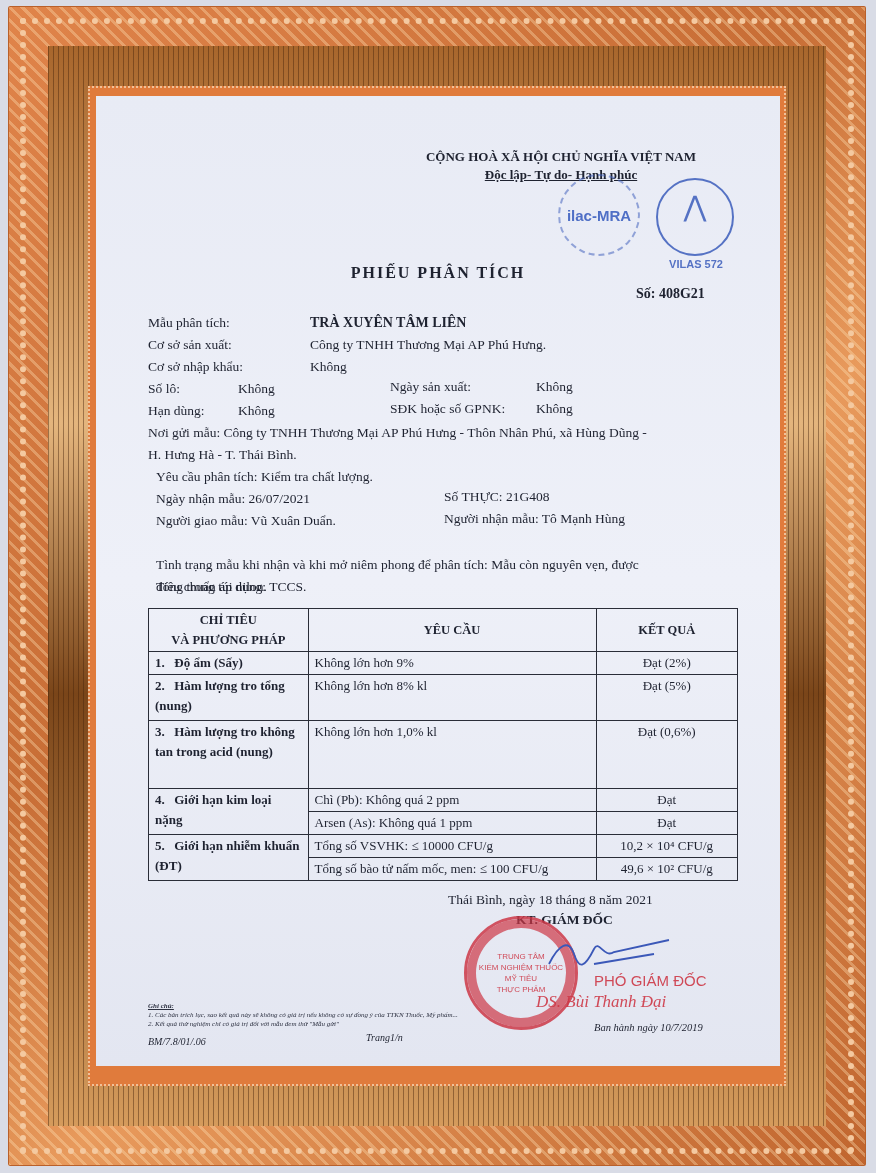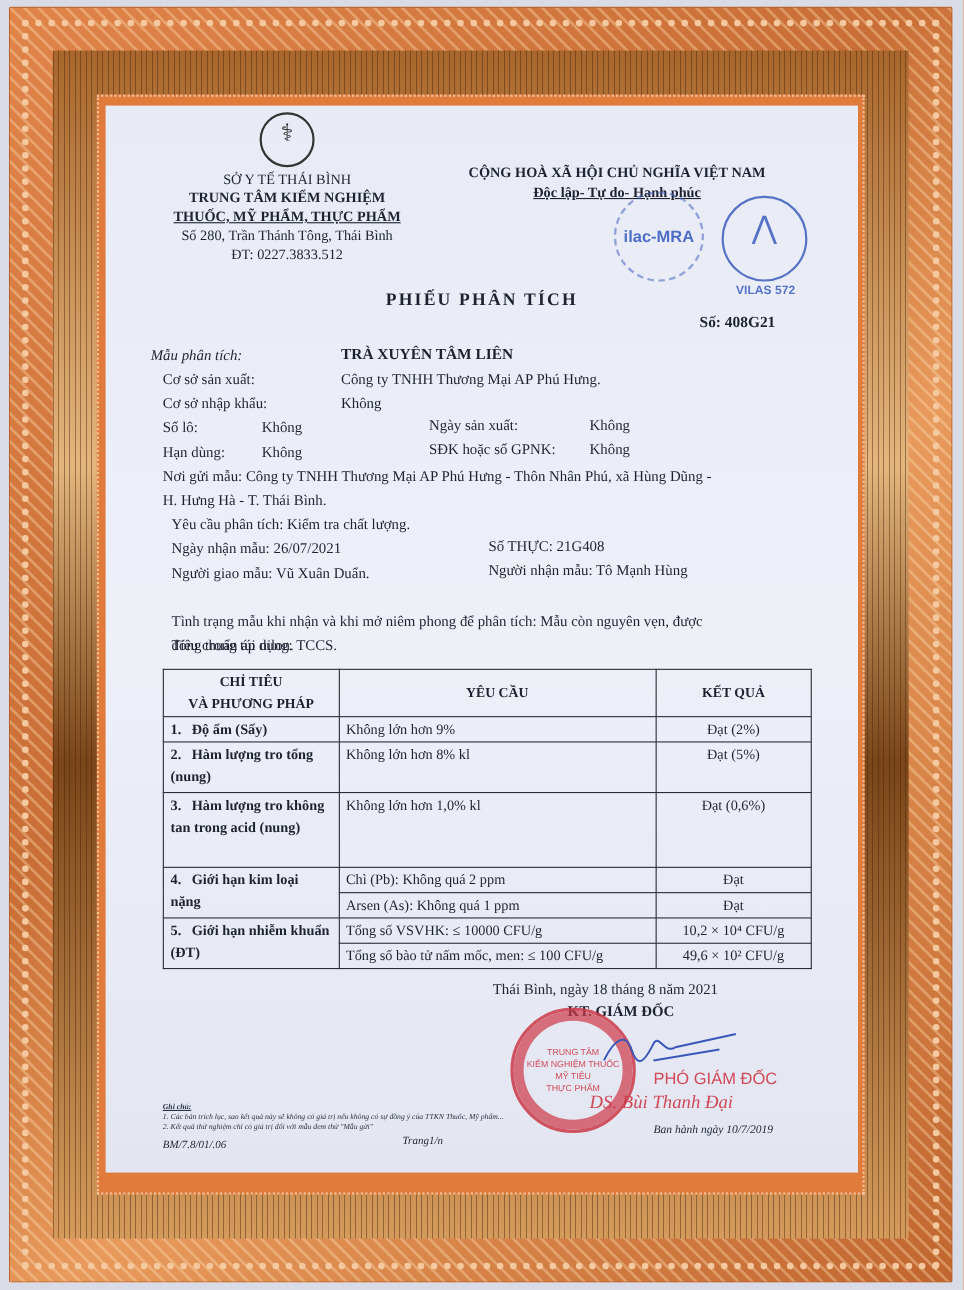--- a/index.html
+++ b/index.html
@@ -110,44 +110,36 @@
 <body>
 
 <div class="frame-outer">
   <div class="frame-dots"></div>
   <div class="frame-gold"></div>
   <div class="frame-inner"></div>
 </div>
 
 <div class="paper">
 
-  <div class="abs hdr-left">
-    <div class="emblem"></div>
-    <div>SỞ Y TẾ THÁI BÌNH</div>
-    <div class="b">TRUNG TÂM  KIỂM NGHIỆM</div>
-    <div class="u">THUỐC, MỸ PHẨM, THỰC PHẨM</div>
-    <div>Số 280, Trần Thánh Tông, Thái Bình</div>
-    <div>ĐT: 0227.3833.512</div>
-  </div>
 
   <div class="abs hdr-right">
     <div class="b">CỘNG HOÀ XÃ HỘI CHỦ NGHĨA VIỆT NAM</div>
     <div class="u">Độc lập- Tự do- Hạnh phúc</div>
   </div>
 
   <div class="abs ilac">ilac-MRA</div>
   <div class="abs boa">
     <span class="peak">⋀</span>
   </div>
   <div class="abs vilas">VILAS 572</div>
 
   <div class="abs title">PHIẾU PHÂN TÍCH</div>
   <div class="abs docno">Số: 408G21</div>
 
-  <div class="abs field" style="left:41px; top:216px;font-style:italic;">Mẫu phân tích:</div>
+  <div class="abs field" style="left:52px; top:216px;">Mẫu phân tích:</div>
   <div class="abs field val-strong" style="left:214px; top:216px;">TRÀ XUYÊN TÂM LIÊN</div>
 
   <div class="abs field" style="left:52px; top:238px;">Cơ sở sản xuất:</div>
   <div class="abs field" style="left:214px; top:238px;">Công ty TNHH Thương Mại AP Phú Hưng.</div>
 
   <div class="abs field" style="left:52px; top:260px;">Cơ sở nhập khẩu:</div>
   <div class="abs field" style="left:214px; top:260px;">Không</div>
 
   <div class="abs field" style="left:52px; top:282px;">Số lô:</div>
   <div class="abs field" style="left:142px; top:282px;">Không</div>

